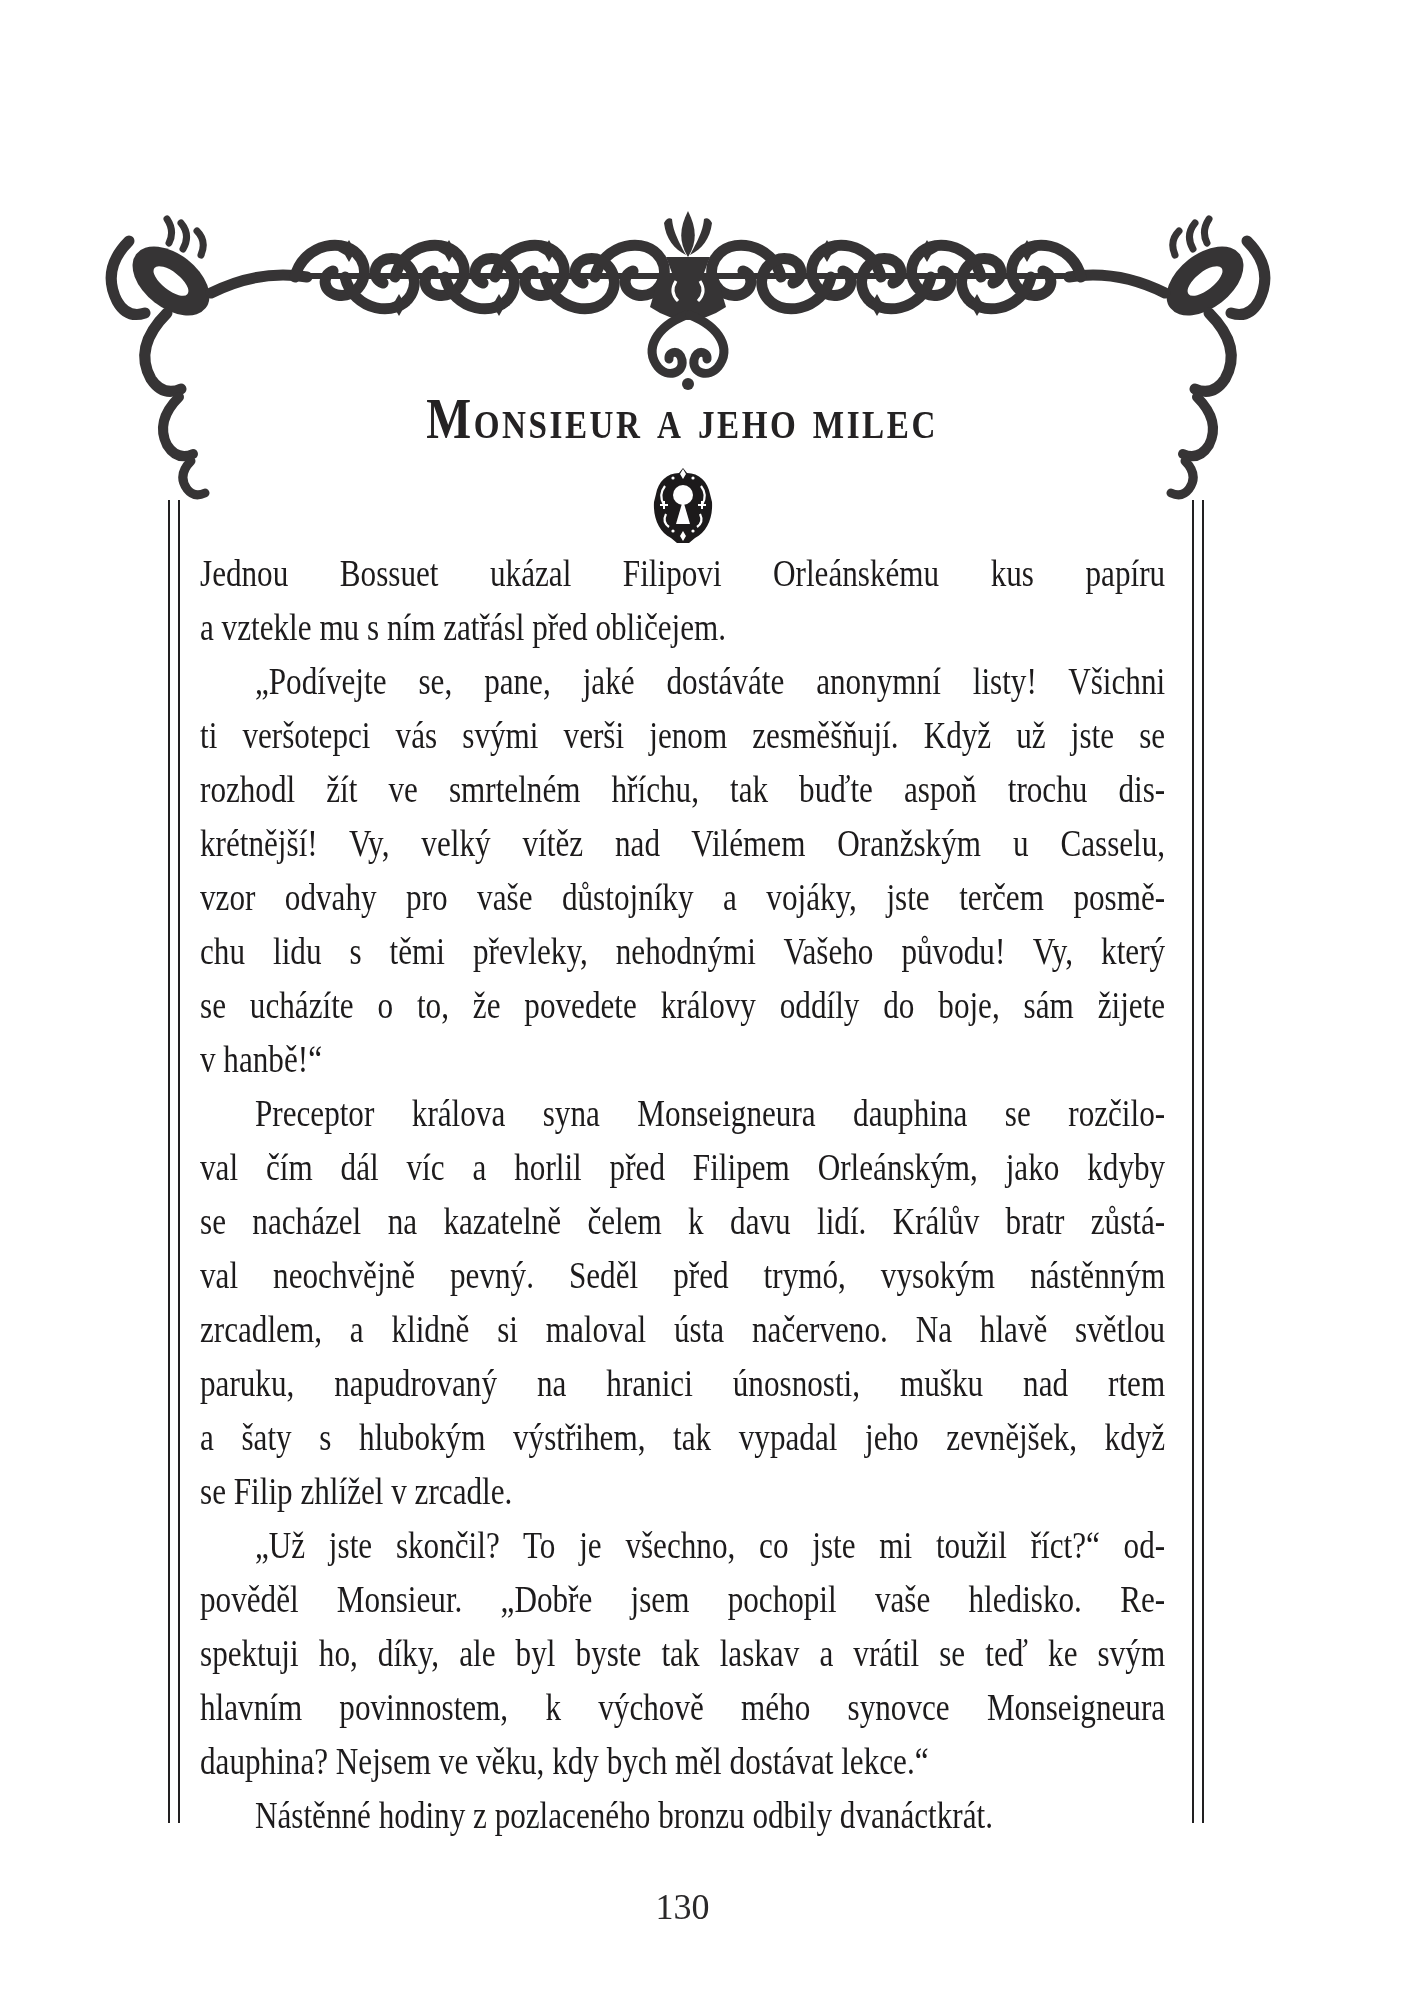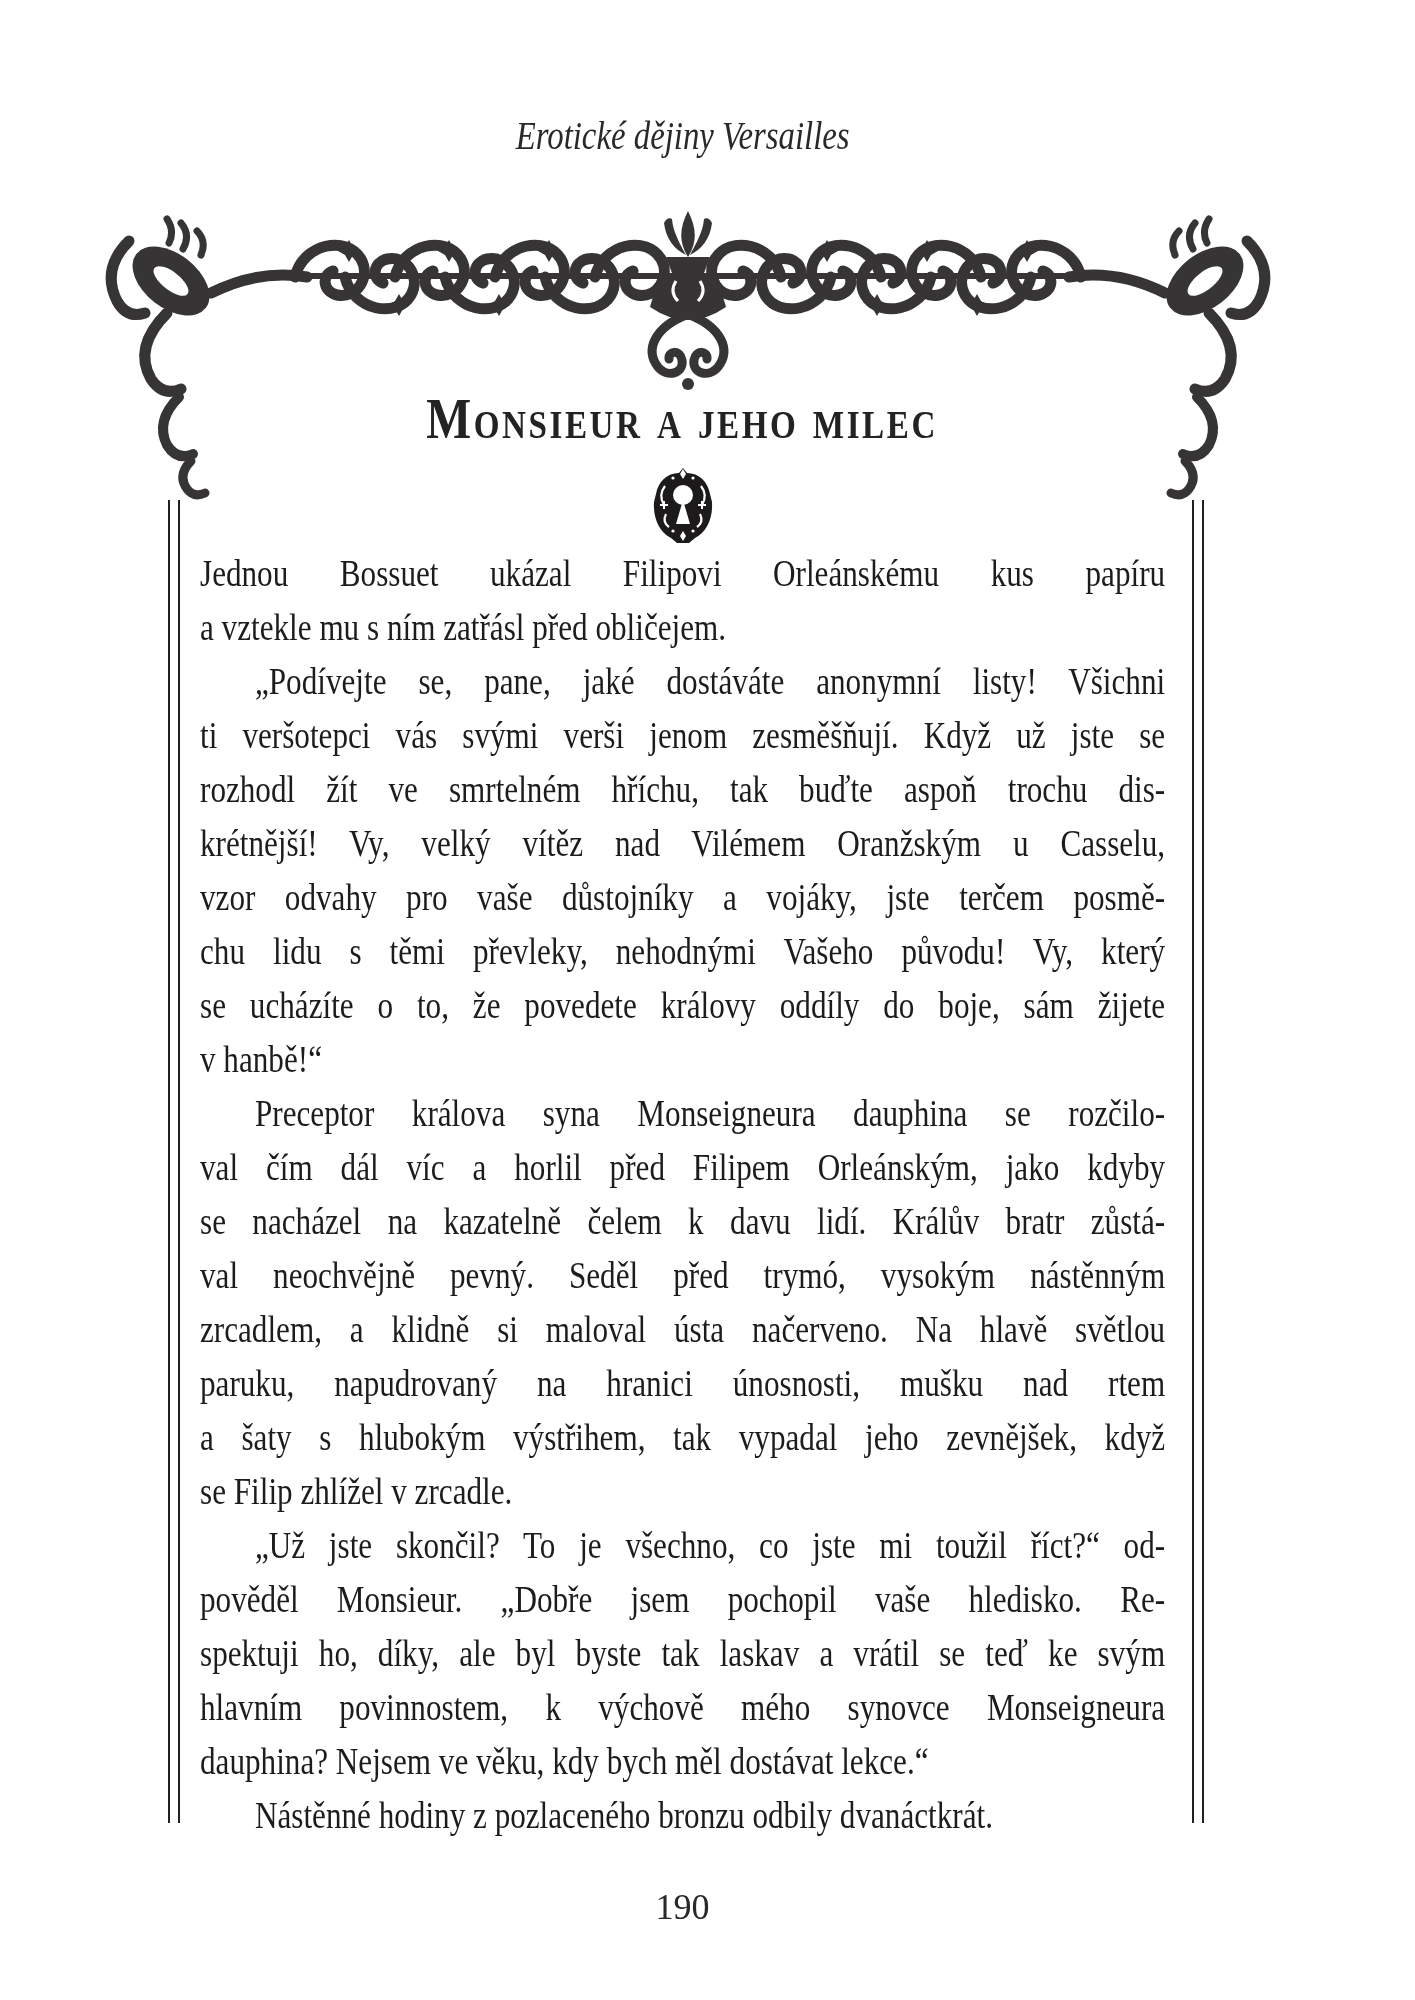--- a/index.html
+++ b/index.html
@@ -43,23 +43,20 @@
   }
   .ornament-top{position:absolute;left:103px;top:165px;width:1170px;height:336px;}
   .keyhole{position:absolute;left:653px;top:465px;width:60px;height:80px;}
   svg{display:block;}
 </style>
 </head>
 <body>
 
 <div class="page">
 
-  <div class="running-header">
-    <span class="condense">Erotické dějiny Versailles</span>
-  </div>
 
   <svg class="ornament-top" viewBox="0 0 1170 336" xmlns="http://www.w3.org/2000/svg">
     <defs>
       <g id="curl">
         <path d="M0,0 C8,-34 52,-42 66,-18 C76,0 62,22 42,18 C28,15 26,-2 38,-6" fill="none" stroke="#363435" stroke-width="11" stroke-linecap="round"></path>
       </g>
       <g id="star">
         <path d="M0,-11 L4,-4 11,0 4,4 0,11 -4,4 -11,0 -4,-4 Z" fill="#363435"></path>
       </g>
       <g id="corner">
@@ -154,15 +151,15 @@
       <div class="ln">a šaty s hlubokým výstřihem, tak vypadal jeho zevnějšek, když</div>
       <div class="ln last">se Filip zhlížel v zrcadle.</div>
       <div class="ln ind">„Už jste skončil? To je všechno, co jste mi toužil říct?“ od-</div>
       <div class="ln">pověděl Monsieur. „Dobře jsem pochopil vaše hledisko. Re-</div>
       <div class="ln">spektuji ho, díky, ale byl byste tak laskav a vrátil se teď ke svým</div>
       <div class="ln">hlavním povinnostem, k výchově mého synovce Monseigneura</div>
       <div class="ln last">dauphina? Nejsem ve věku, kdy bych měl dostávat lekce.“</div>
       <div class="ln last ind">Nástěnné hodiny z pozlaceného bronzu odbily dvanáctkrát.</div>
     </div>
 
-  <div class="page-number">190</div>
+  <div class="page-number">130</div>
 
 </div>
 
 </body></html>

